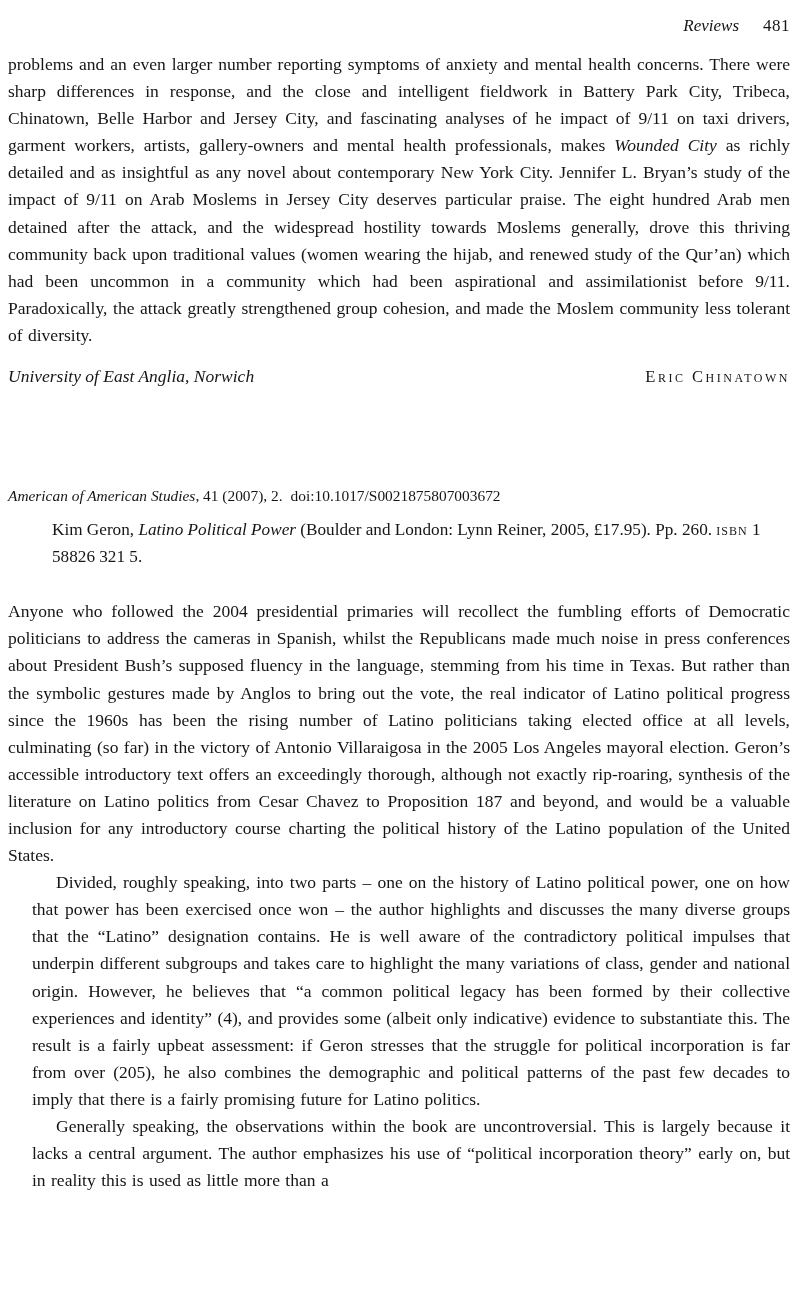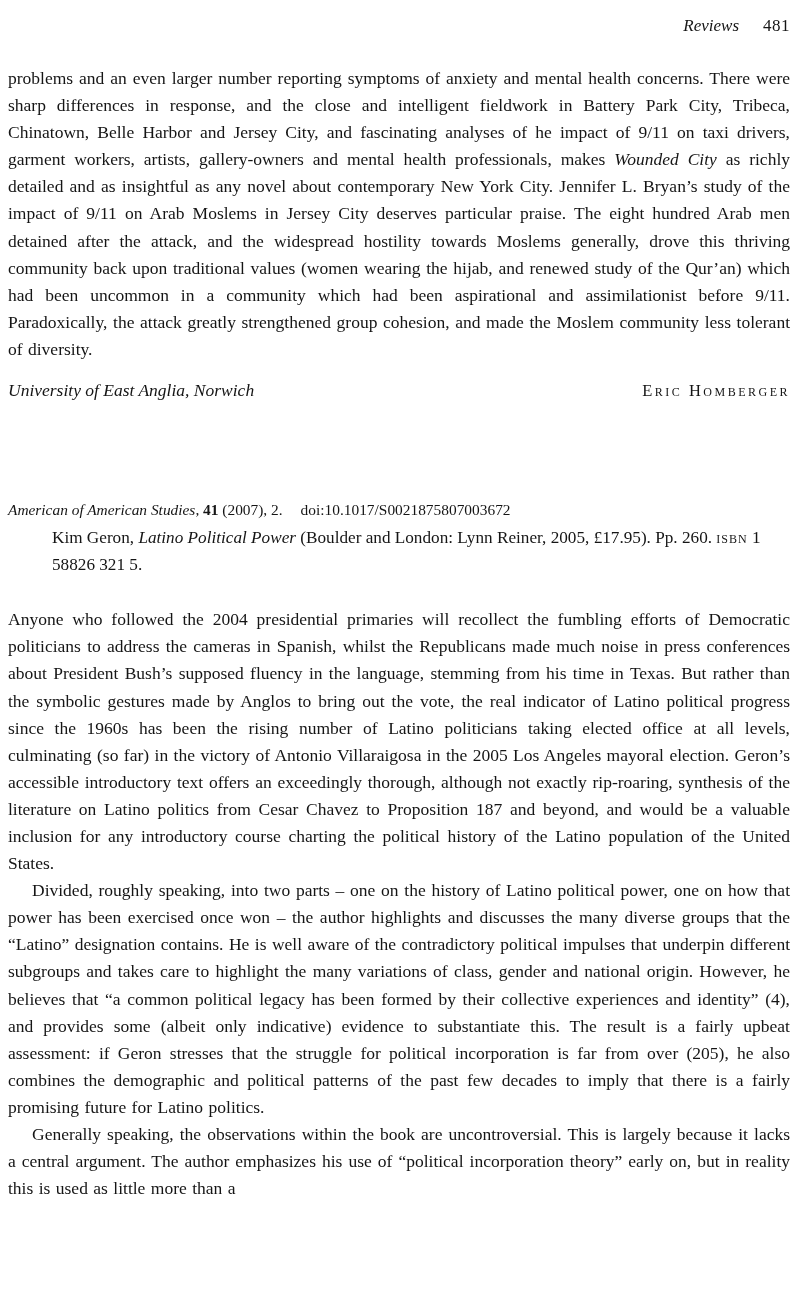--- a/index.html
+++ b/index.html
@@ -17,64 +17,64 @@
     gap: 24px; font-size: 17px; line-height: 22px;
   }
   .rh-title { font-style: italic; }
   .rh-page  { letter-spacing: 0.5px; margin-top: 7px; }
 
   .body-par {
     font-size: 17.5px; line-height: 27.1px;
     text-align: justify; text-justify: inter-word;
     word-spacing: 0.06em;
   }
-  .review1-par { margin-top: 28px; }
+  .review1-par { margin-top: 14px; }
 
   .signature {
     display: flex; justify-content: space-between; align-items: baseline;
     margin-top: 14px; font-size: 17.5px; line-height: 27px; gap: 20px;
   }
   .affiliation { font-style: italic; }
   .reviewer {
     font-variant: small-caps; letter-spacing: 2.5px;
     font-size: 16.5px;
   }
 
   .review2 { margin-top: 94px; }
   .journal-line { font-size: 15.4px; line-height: 24px; }
-  .seg-doi { margin-left: 18px; }
+  .seg-doi { margin-left: 8px; }
 
   .book-citation {
     font-size: 17.2px; line-height: 27.1px;
-    margin-left: 44px; margin-top: 2px; padding-right: 4px;
+    margin-left: 44px; margin-top: 8px; padding-right: 4px;
   }
 
   .par-first  { margin-top: 28px; }
-  .par-indent { text-indent: 24px; }
+  .par-indent { text-indent: 24px; margin-left: 24px; }
 
   .seg-normal { font-style: normal; }
   .seg-italic { font-style: italic; }
-  .seg-bold   { font-weight: 700; }
+  .seg-bold   { font-weight: 400; }
   .seg-smallcaps { font-variant: small-caps; letter-spacing: 1px; }
 </style>
 </head>
 <body>
 
 <div class="page">
 
   <div class="running-head">
     <span class="rh-title">Reviews</span>
     <span class="rh-page">481</span>
   </div>
 
   <p class="body-par review1-par"><span class="seg-normal">problems and an even larger number reporting symptoms of anxiety and mental health concerns. There were sharp differences in response, and the close and intelligent fieldwork in Battery Park City, Tribeca, Chinatown, Belle Harbor and Jersey City, and fascinating analyses of he impact of 9/11 on taxi drivers, garment workers, artists, gallery-owners and mental health professionals, makes </span><span class="seg-italic">Wounded City</span><span class="seg-normal"> as richly detailed and as insightful as any novel about contemporary New York City. Jennifer L. Bryan’s study of the impact of 9/11 on Arab Moslems in Jersey City deserves particular praise. The eight hundred Arab men detained after the attack, and the widespread hostility towards Moslems generally, drove this thriving community back upon traditional values (women wearing the hijab, and renewed study of the Qur’an) which had been uncommon in a community which had been aspirational and assimilationist before 9/11. Paradoxically, the attack greatly strengthened group cohesion, and made the Moslem community less tolerant of diversity.</span></p>
 
   <div class="signature">
     <span class="affiliation">University of East Anglia, Norwich</span>
-    <span class="reviewer">Eric Homberger</span>
+    <span class="reviewer">Eric Chinatown</span>
   </div>
 
   <div class="review2">
     <p class="journal-line"><span class="seg-italic">American of American Studies</span><span class="seg-normal">, </span><span class="seg-bold">41</span><span class="seg-normal"> (2007), 2.</span><span class="seg-doi">doi:10.1017/S0021875807003672</span></p>
     <p class="book-citation"><span class="seg-normal">Kim Geron, </span><span class="seg-italic">Latino Political Power</span><span class="seg-normal"> (Boulder and London: Lynn Reiner, 2005, £17.95). Pp. 260. </span><span class="seg-smallcaps">isbn</span><span class="seg-normal"> 1 58826 321 5.</span></p>
     <p class="body-par par-first"><span class="seg-normal">Anyone who followed the 2004 presidential primaries will recollect the fumbling efforts of Democratic politicians to address the cameras in Spanish, whilst the Republicans made much noise in press conferences about President Bush’s supposed fluency in the language, stemming from his time in Texas. But rather than the symbolic gestures made by Anglos to bring out the vote, the real indicator of Latino political progress since the 1960s has been the rising number of Latino politicians taking elected office at all levels, culminating (so far) in the victory of Antonio Villaraigosa in the 2005 Los Angeles mayoral election. Geron’s accessible introductory text offers an exceedingly thorough, although not exactly rip-roaring, synthesis of the literature on Latino politics from Cesar Chavez to Proposition 187 and beyond, and would be a valuable inclusion for any introductory course charting the political history of the Latino population of the United States.</span></p>
     <p class="body-par par-indent"><span class="seg-normal">Divided, roughly speaking, into two parts – one on the history of Latino political power, one on how that power has been exercised once won – the author highlights and discusses the many diverse groups that the “Latino” designation contains. He is well aware of the contradictory political impulses that underpin different subgroups and takes care to highlight the many variations of class, gender and national origin. However, he believes that “a common political legacy has been formed by their collective experiences and identity” (4), and provides some (albeit only indicative) evidence to substantiate this. The result is a fairly upbeat assessment: if Geron stresses that the struggle for political incorporation is far from over (205), he also combines the demographic and political patterns of the past few decades to imply that there is a fairly promising future for Latino politics.</span></p>
     <p class="body-par par-indent"><span class="seg-normal">Generally speaking, the observations within the book are uncontroversial. This is largely because it lacks a central argument. The author emphasizes his use of “political incorporation theory” early on, but in reality this is used as little more than a</span></p>
   </div>
 

